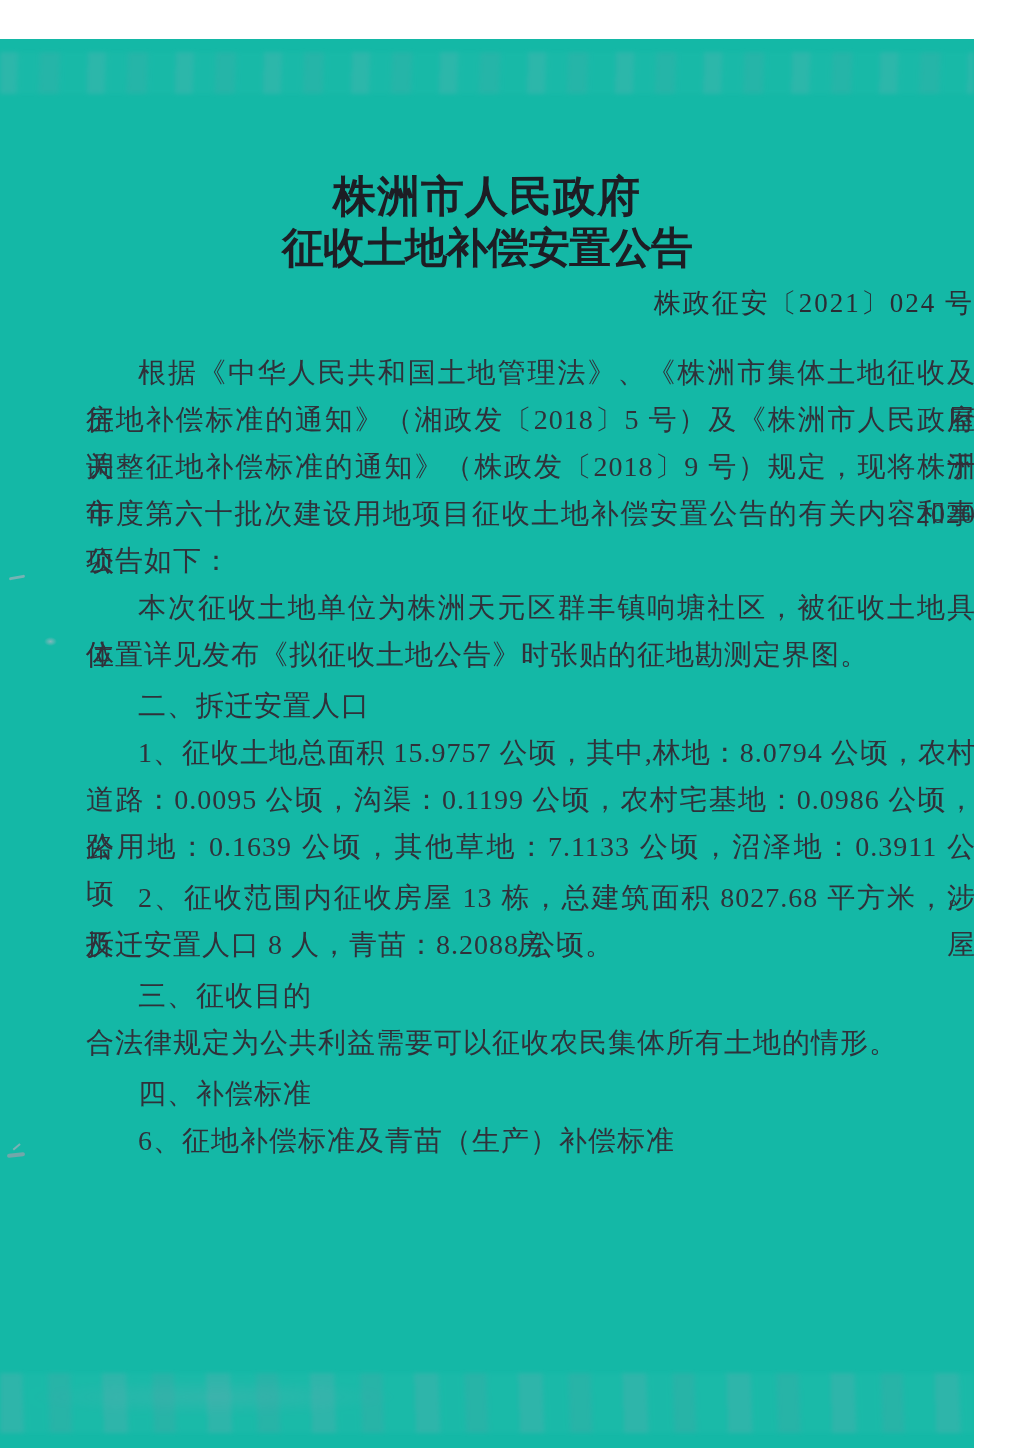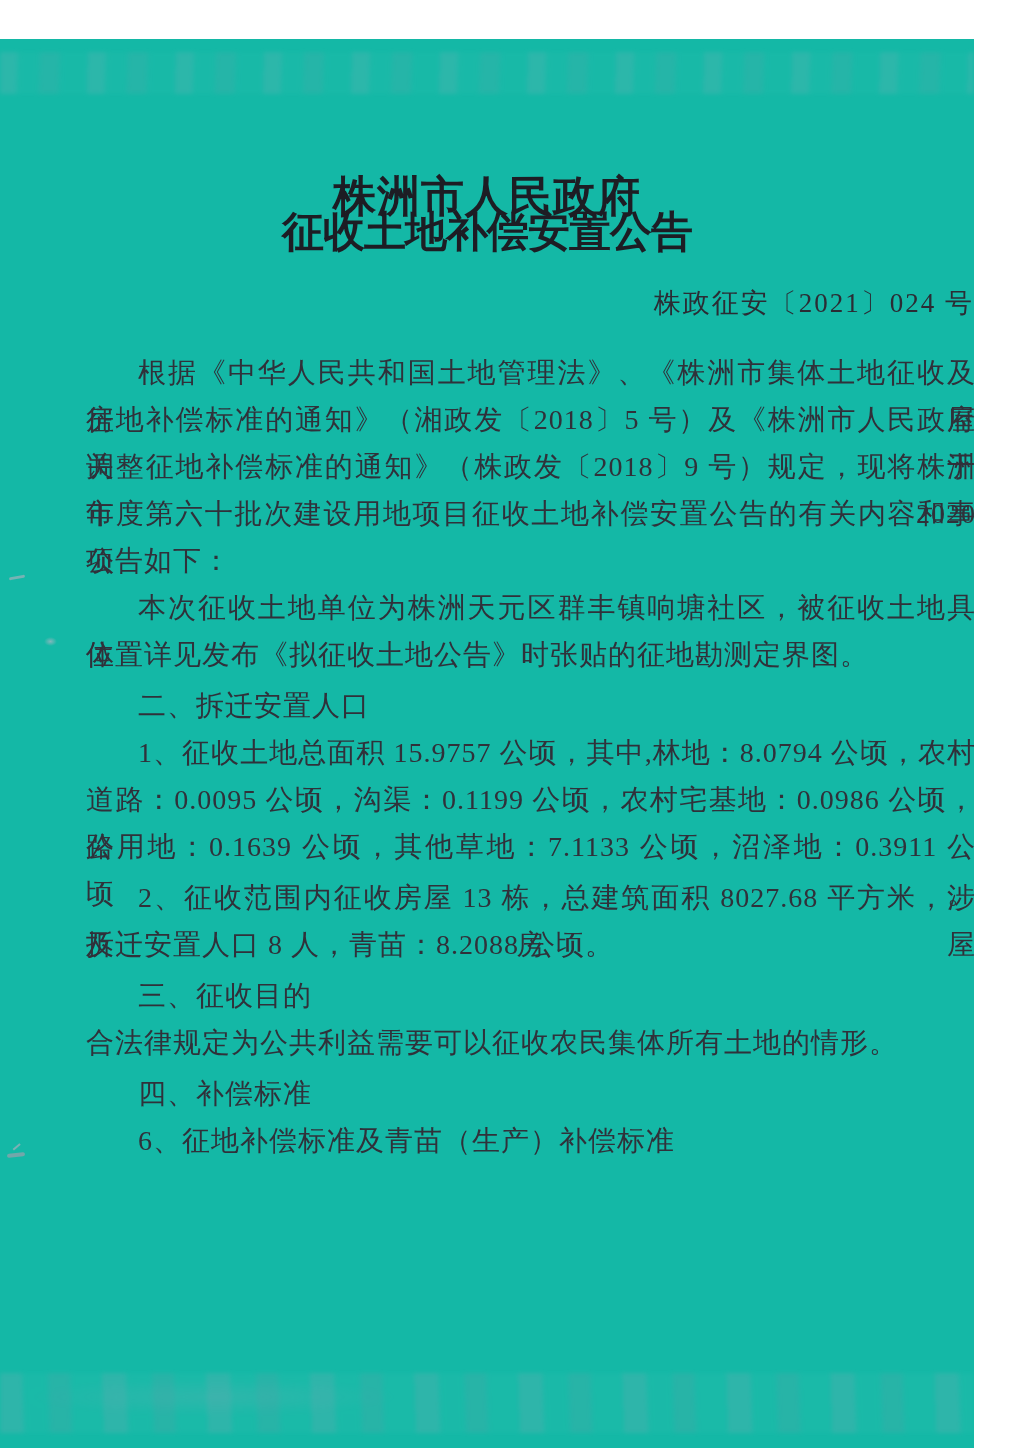--- a/index.html
+++ b/index.html
@@ -92,21 +92,21 @@
     font-weight: 700;
     color: #1d1d24;
     line-height: 50px;
   }
   .title-1 {
     top: 133px;
     font-size: 43px;
     letter-spacing: 1px;
   }
   .title-2 {
-    top: 168px;
+    top: 184px;
     font-size: 42px;
     letter-spacing: -1px;
   }
   .doc-number {
     position: absolute;
     top: 246px;
     left: 0;
     width: 100%;
     text-align: right;
     font-size: 27px;

